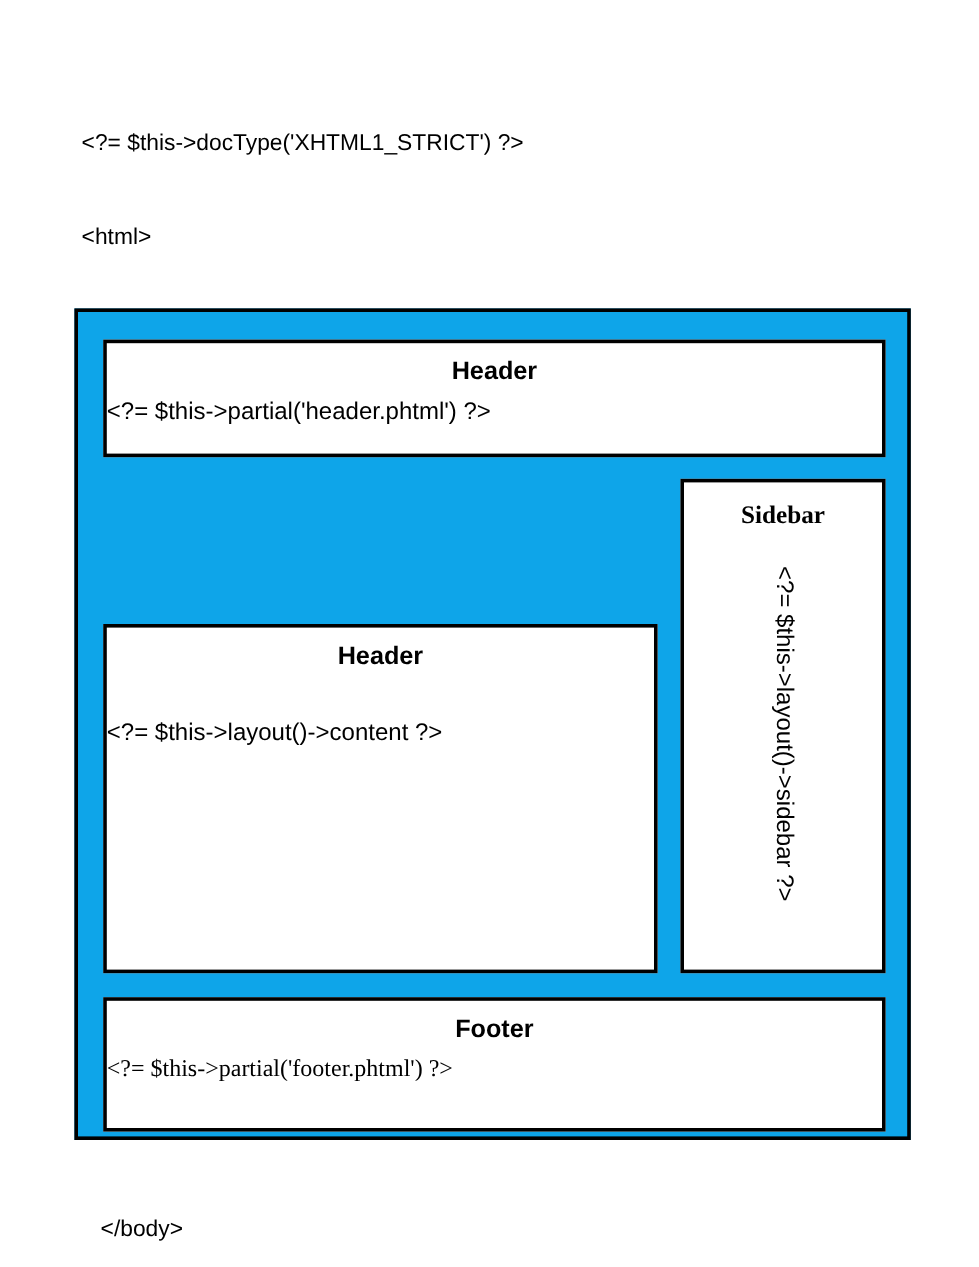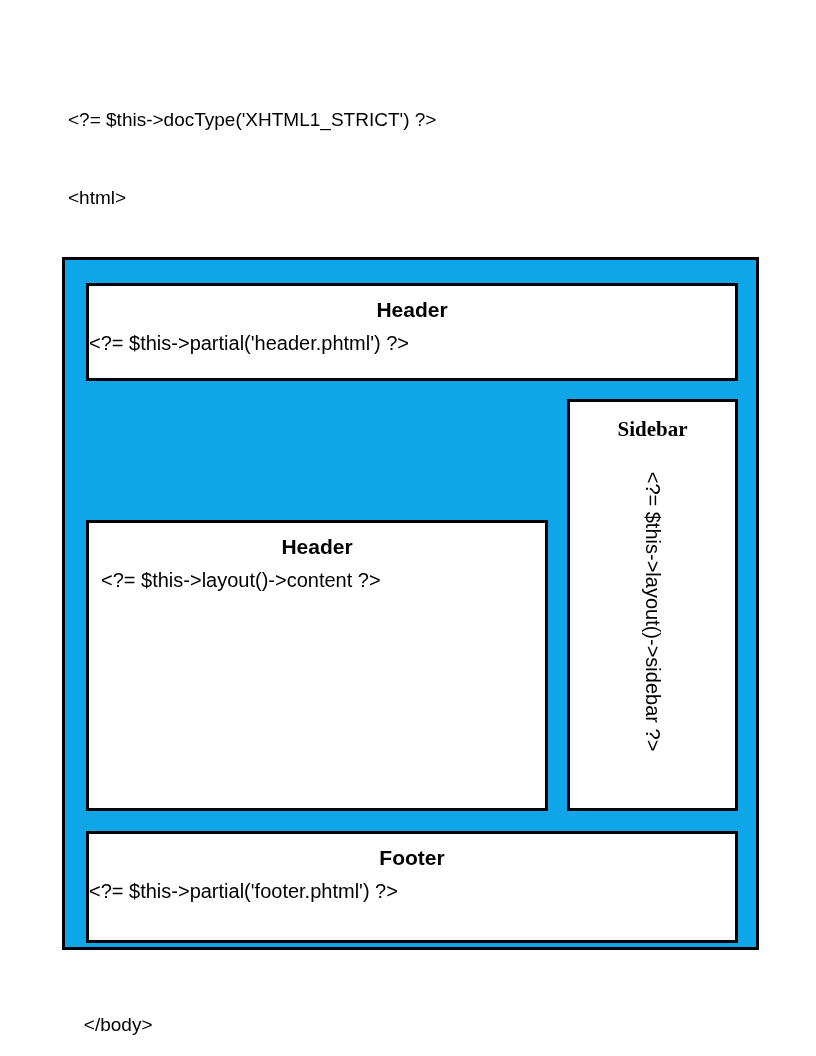--- a/index.html
+++ b/index.html
@@ -101,22 +101,23 @@
   }
 
   
   #region-content {
     left: 21px;
     top: 260px;   
     width: 462px;
     height: 291px; 
   }
   #region-content .region-code {
-    left: 12px;
-    width: 462px;
+    left: 0;
+    width: 462px;
+    margin-top: 31px;
   }
 
   
   #region-sidebar {
     left: 502px;  
     top: 139px;   
     width: 171px; 
     height: 412px; 
   }
   #region-sidebar .region-title {
@@ -146,20 +147,21 @@
   
   #region-footer {
     left: 21px;
     top: 571px;   
     width: 652px;
     height: 112px; 
   }
   #region-footer .region-code {
     left: 0;
     width: 462px;
+    font-family: Liberation Serif, serif;
   }
 </style>
 </head>
 <body>
 
 <div id="code-top">
   <div class="code-line">&lt;?= $this-&gt;docType('XHTML1_STRICT') ?&gt;</div>
   <div class="code-line">&lt;html&gt;</div>
   <div class="code-line">   &lt;head&gt;</div>
   <div class="code-line">     &lt;?= $this-&gt;headTitle() ?&gt;</div>

